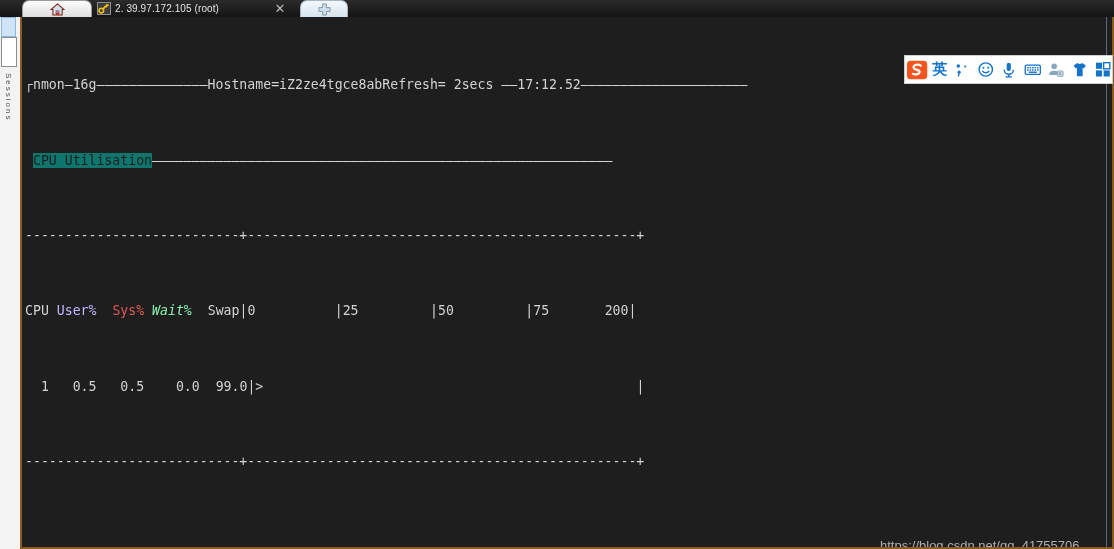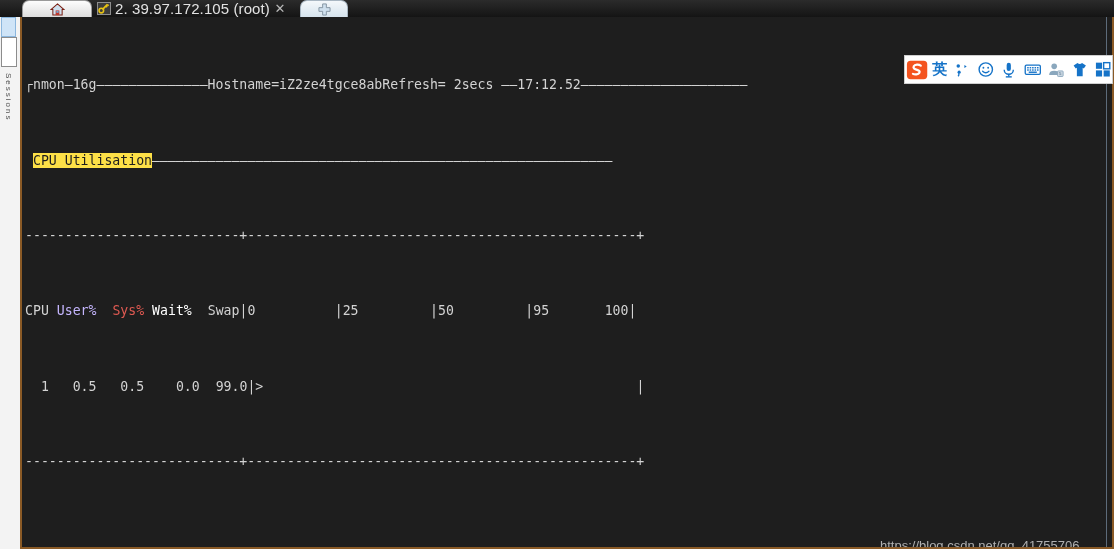--- a/index.html
+++ b/index.html
@@ -27,21 +27,21 @@
     border-radius:7px 7px 0 0;
     background:linear-gradient(#fdfdfd,#dcdcdc);
     border:1px solid #9a9a9a;border-bottom:none;
     justify-content:center;
   }
   .home-ico{width:15px;height:13px;display:block;}
   .tab-sess{
     left:92px;width:205px;color:#d8d8d8;padding-left:5px;
   }
   .key-ico{width:14px;height:13px;display:block;margin-right:4px;}
-  .tab-title{font-size:15px;color:#e2e2e2;letter-spacing:.1px;}
+  .tab-title{font-size:10px;color:#e2e2e2;letter-spacing:.1px;}
   .tab-close{
     position:absolute;left:273px;top:2px;width:14px;height:14px;
     color:#b9b9b9;font-size:13px;line-height:13px;text-align:center;
     font-family:"Liberation Sans",sans-serif;
   }
   .tab-new{
     left:300px;width:46px;
     border-radius:7px 7px 0 0;
     background:linear-gradient(#f4f8fb,#d4e2ec);
     border:1px solid #a8b6c2;border-bottom:none;
@@ -76,22 +76,22 @@
   .screen{
     position:absolute;left:3px;top:0px;
     font-family:"DejaVu Sans Mono","Liberation Mono",monospace;
     font-size:13.2px;line-height:15.08px;
     color:#d0d0d0;white-space:pre;
   }
   .row{height:15.08px;white-space:pre;}
   .w{color:#d3d3d3;}
   .gr{color:#c4b5fd;}
   .rd{color:#e05a52;}
-  .bl{color:#ffffff;}
-  .inv{background:#fde047;color:#1e1e1e;}
+  .bl{color:#86efac;font-style:italic;}
+  .inv{background:#0f766e;color:#1e1e1e;}
 
   
   .ime{
     position:absolute;left:904px;top:55px;width:207px;height:27px;
     background:#ffffff;border:1px solid #cfcfcf;
     display:flex;align-items:center;
   }
   .ime-logo{width:24px;height:24px;margin-left:1px;display:block;}
   .ime-cn{
     font-family:"DejaVu Sans",sans-serif;font-size:15px;color:#1573c8;
@@ -152,21 +152,21 @@
       
       <div class="row"><span class="w">┌nmon—16g——————————————Hostname=iZ2ze4tgce8abRefresh= 2secs ——17:12.52—————————————————————</span></div>
 
       
       <div class="row"> <span class="inv">CPU Utilisation</span><span class="w">——————————————————————————————————————————————————————————</span></div>
 
       
       <div class="row"><span class="w">---------------------------+-------------------------------------------------+</span></div>
 
       
-      <div class="row"><span class="w">CPU</span><span class="w"> </span><span class="gr">User%</span><span class="w">  </span><span class="rd">Sys%</span><span class="w"> </span><span class="bl">Wait%</span><span class="w">  </span><span class="w">Swap</span><span class="w">|0          |25         |50         |95       100|</span></div>
+      <div class="row"><span class="w">CPU</span><span class="w"> </span><span class="gr">User%</span><span class="w">  </span><span class="rd">Sys%</span><span class="w"> </span><span class="bl">Wait%</span><span class="w">  </span><span class="w">Swap</span><span class="w">|0          |25         |50         |75       200|</span></div>
 
       
       <div class="row"><span class="w">  </span><span class="w">1</span><span class="w">   </span><span class="w">0.5</span><span class="w">   </span><span class="w">0.5</span><span class="w">    </span><span class="w">0.0</span><span class="w">  </span><span class="w">99.0</span><span class="w">|&gt;</span><span class="w">                                               </span><span class="w">|</span></div>
 
       
       <div class="row"><span class="w">---------------------------+-------------------------------------------------+</span></div>
 
       
 
       

